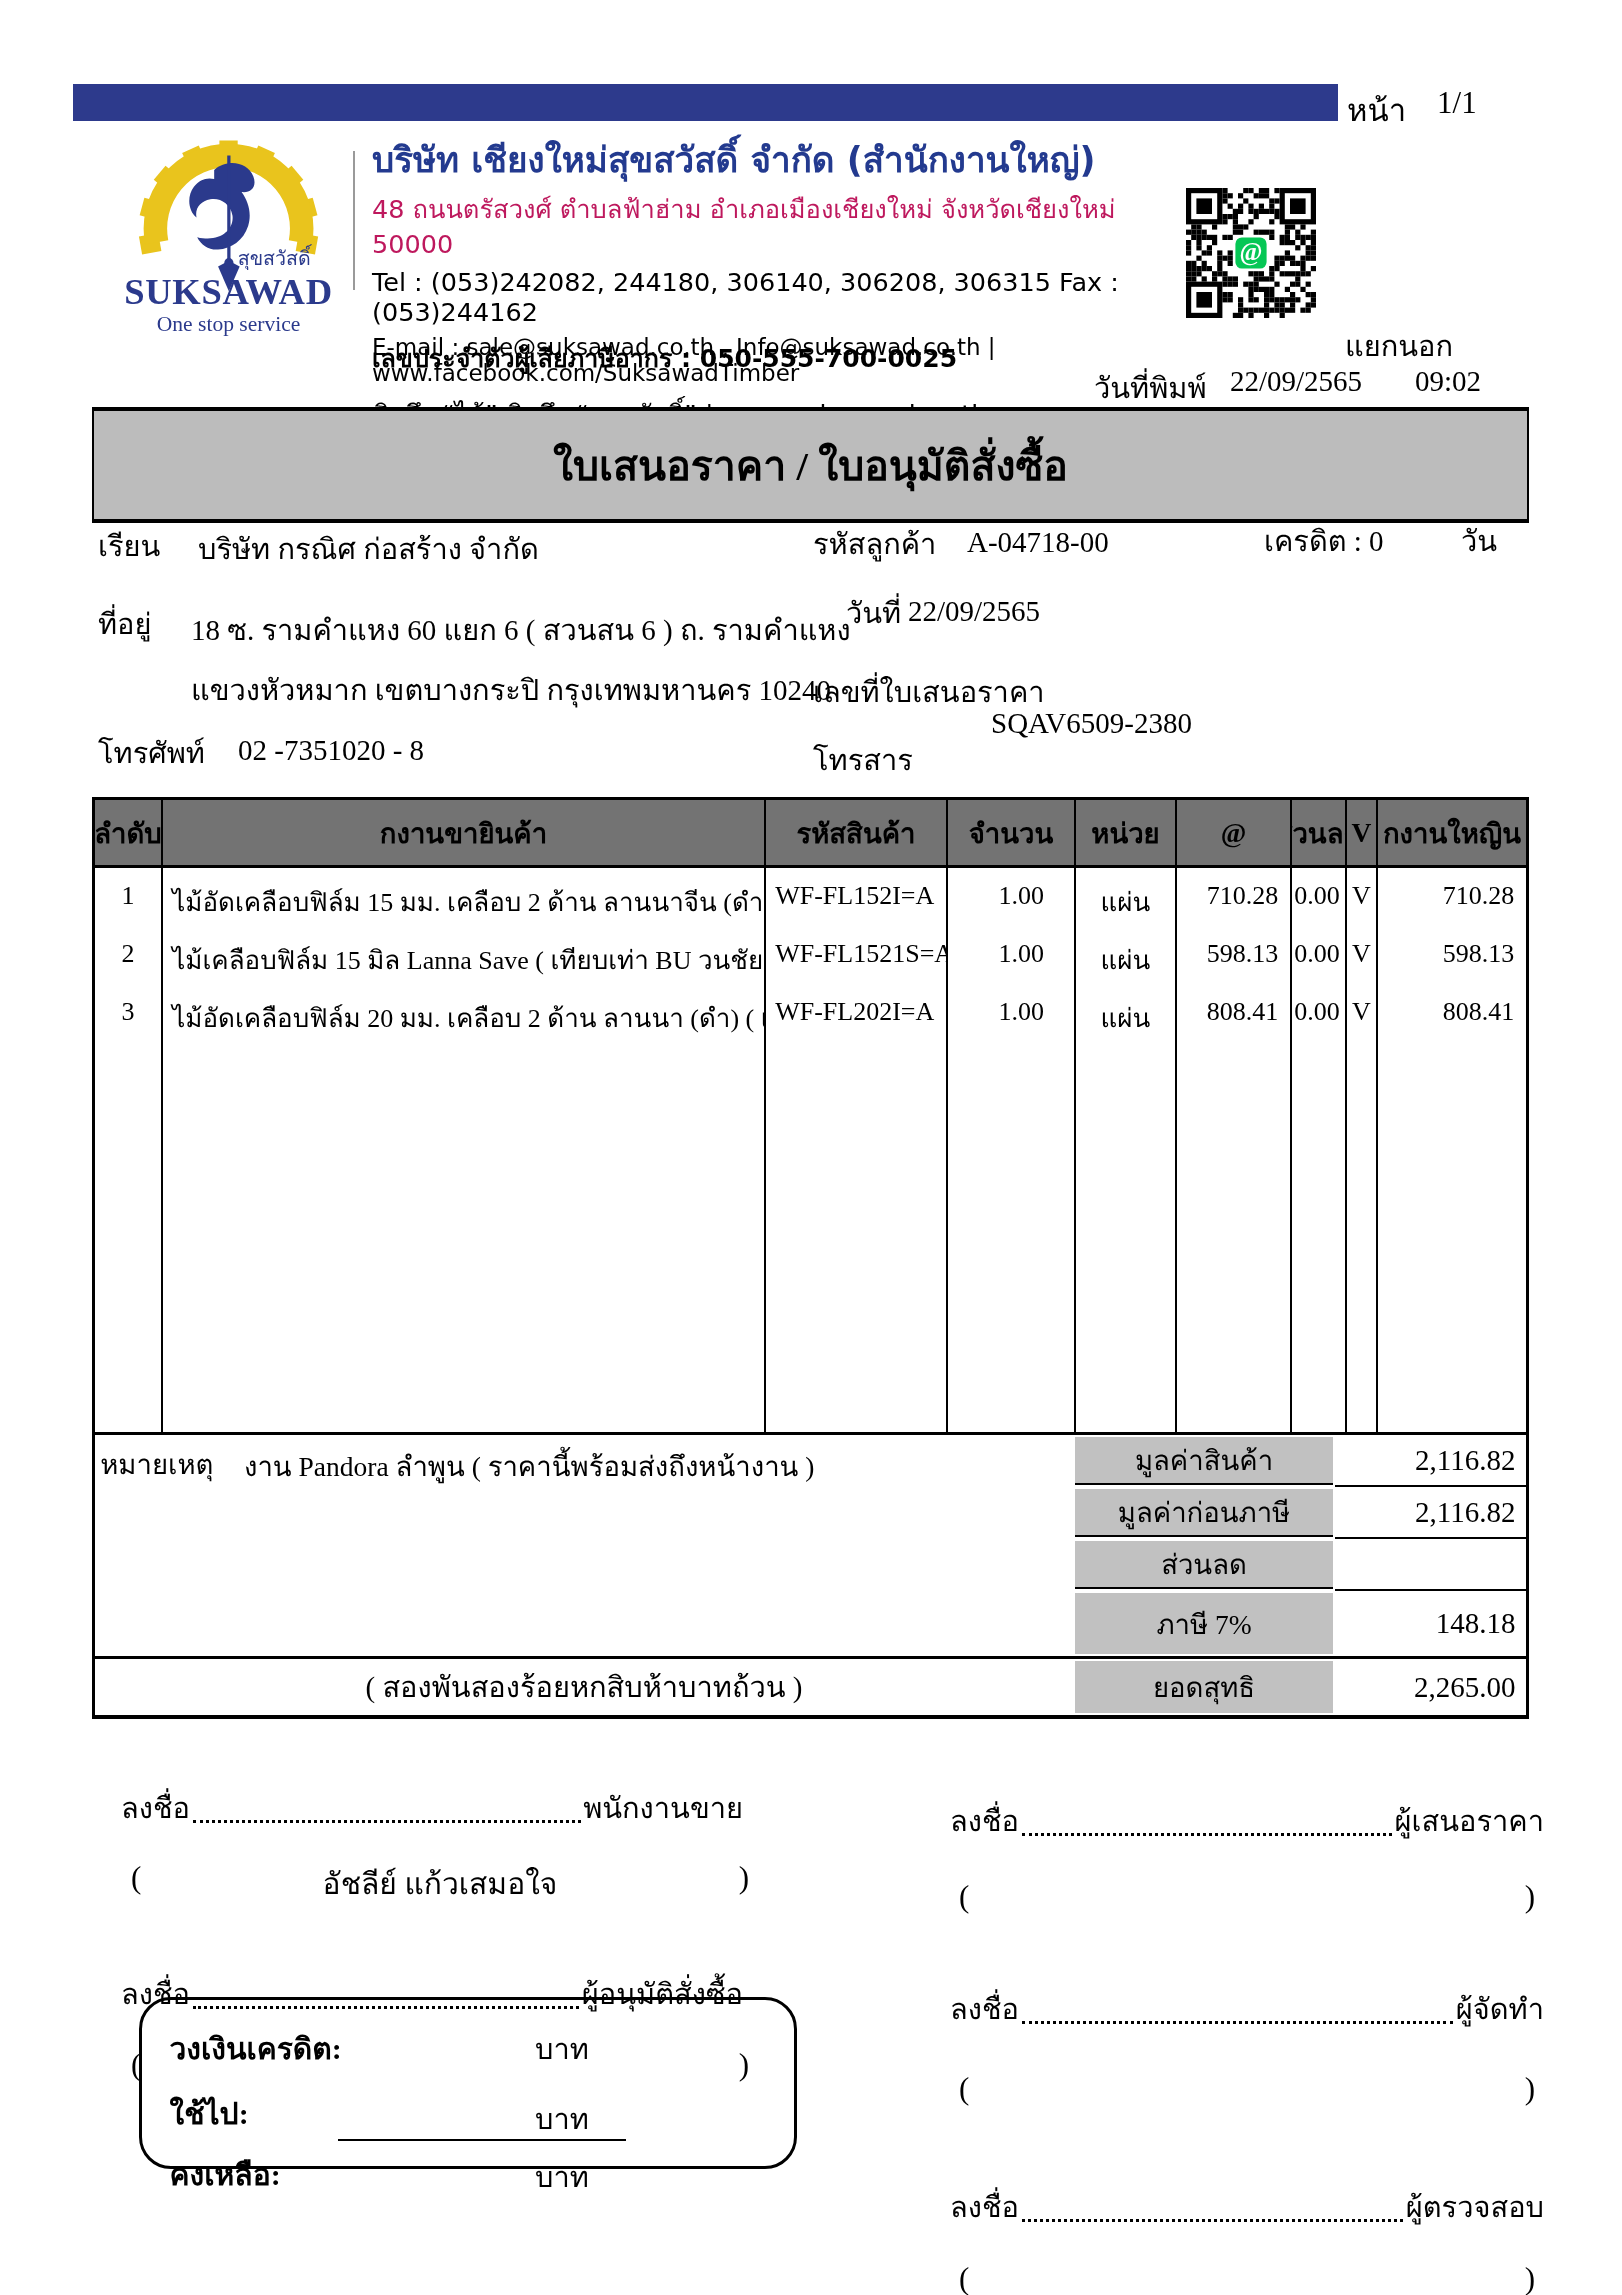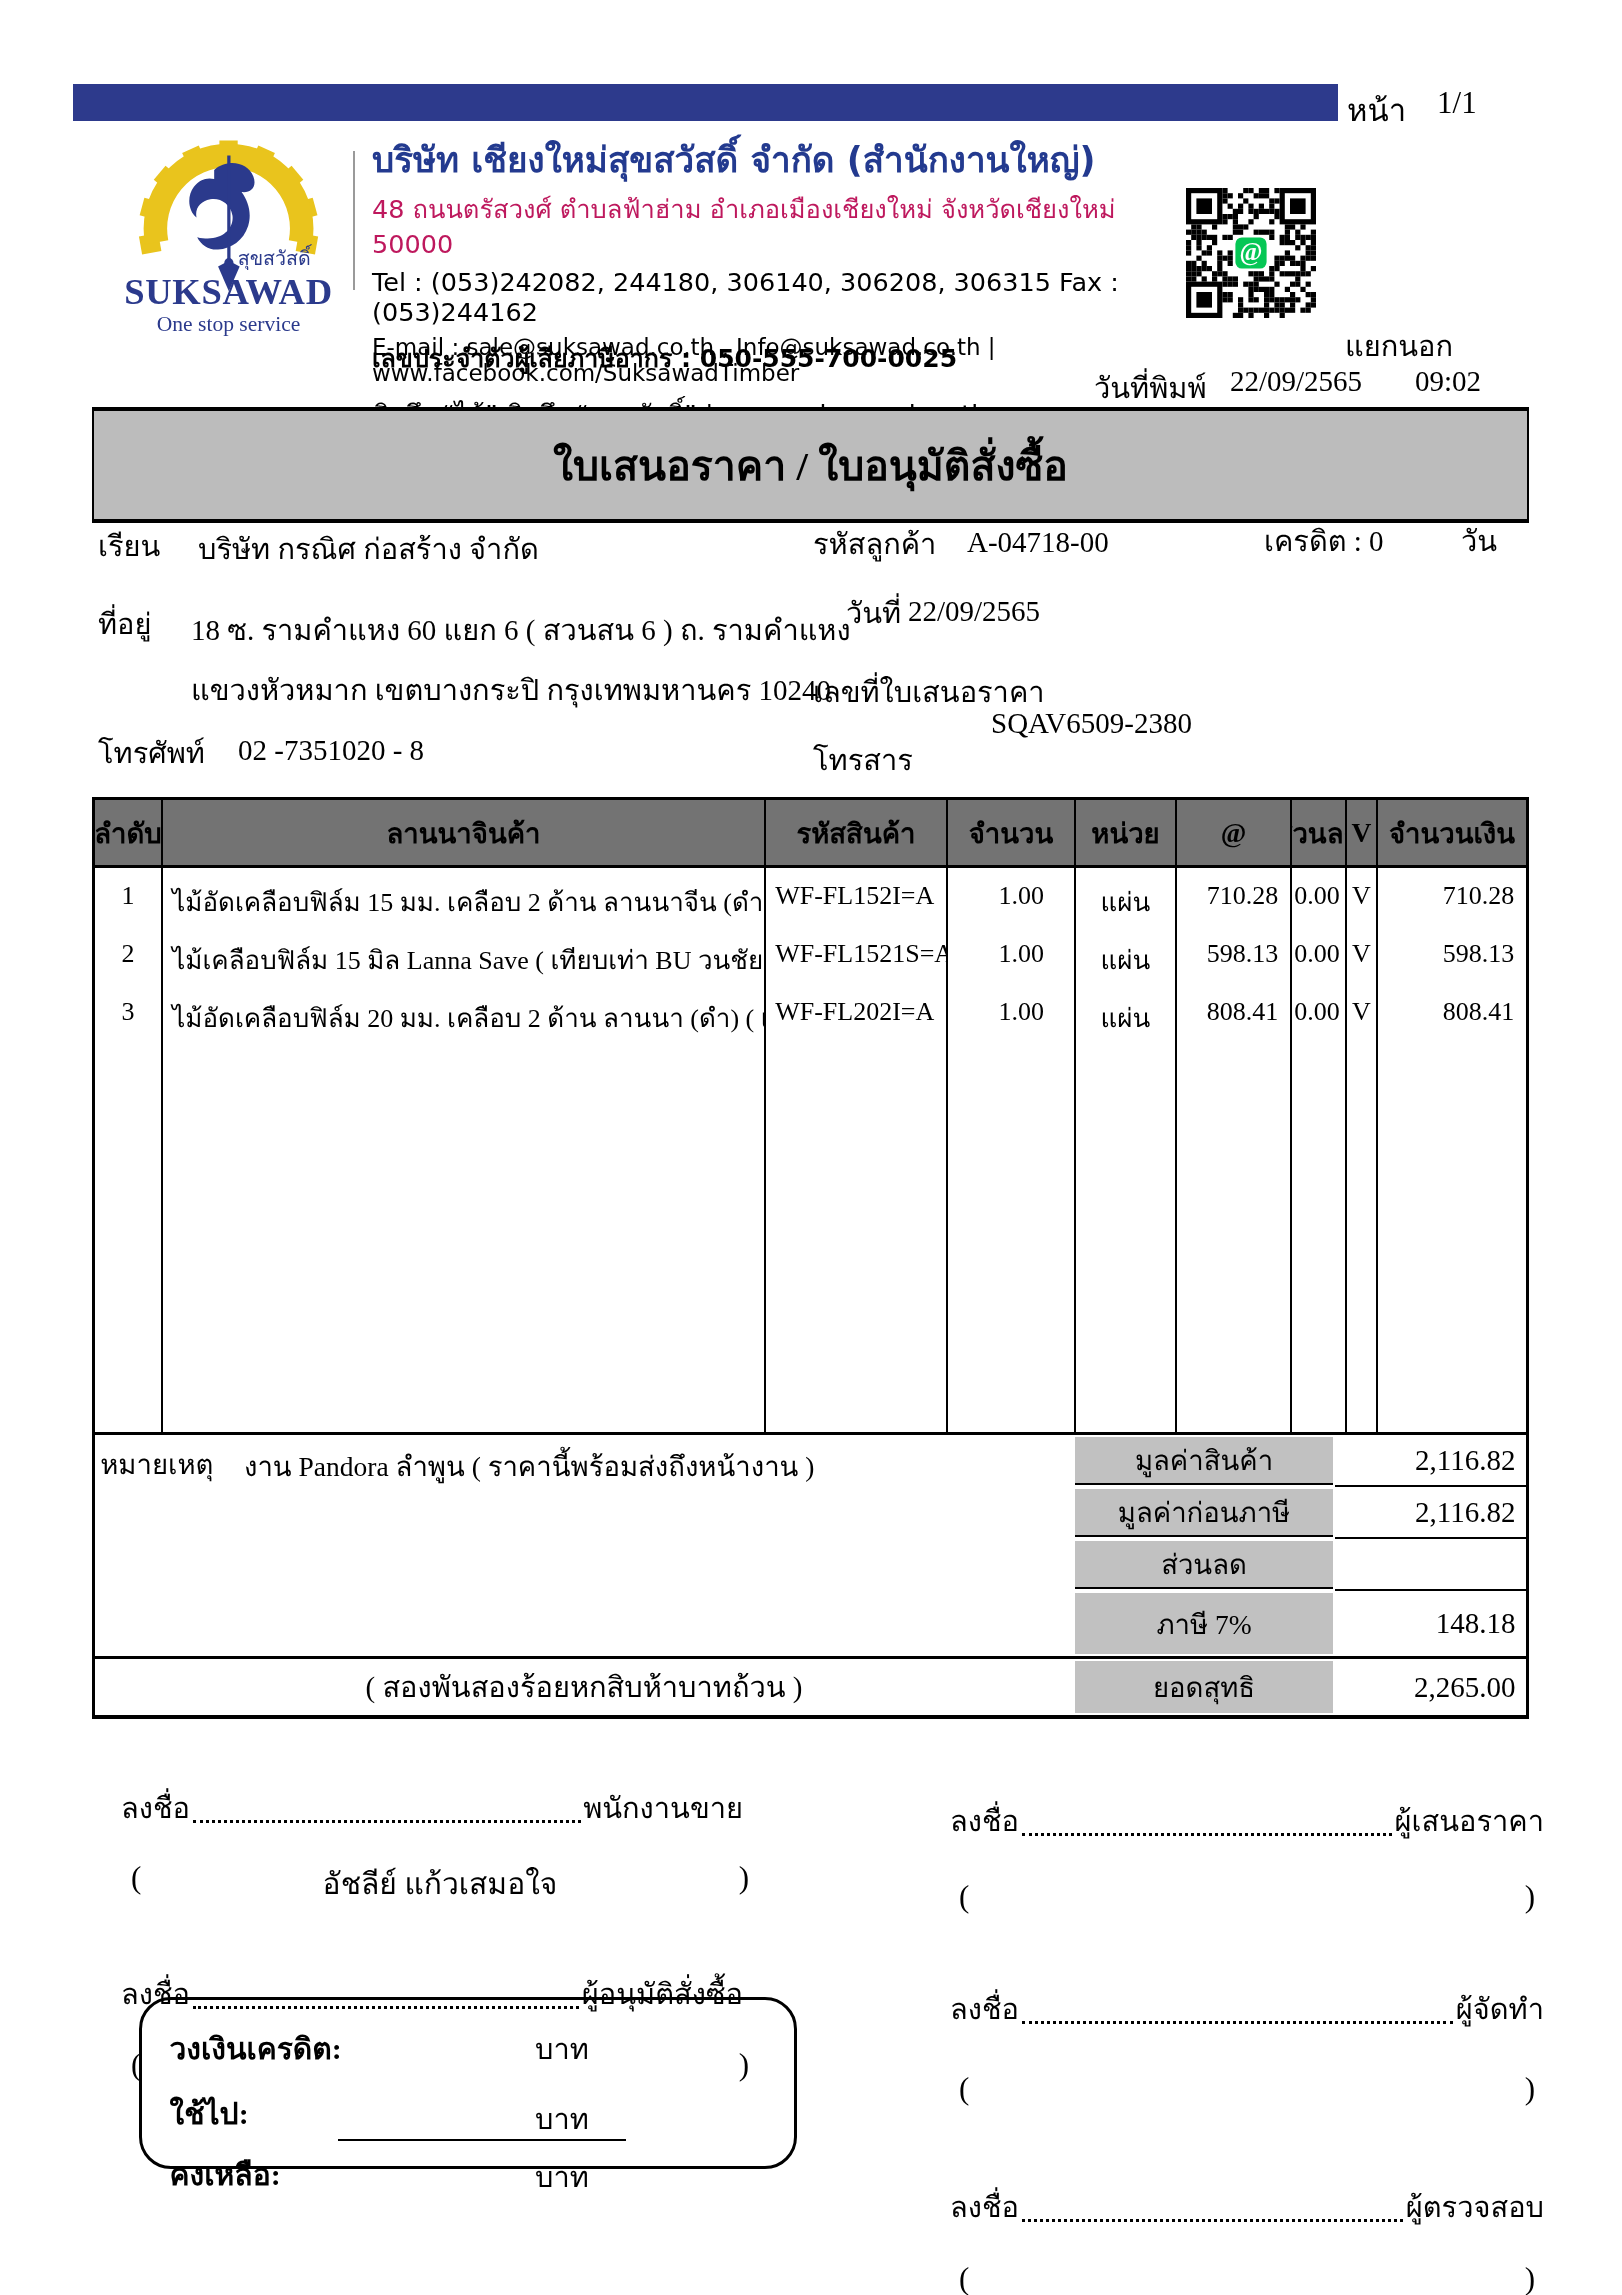--- a/index.html
+++ b/index.html
@@ -384,28 +384,28 @@
   <span class="fld" style="left:813px;top:669px;">เลขที่ใบเสนอราคา</span>
   <span class="fld" style="left:991px;top:675px;margin-top:32px;">SQAV6509-2380</span>
 
   <span class="fld" style="left:98px;top:730px;">โทรศัพท์</span>
   <span class="fld" style="left:238px;top:734px;">02 -7351020 - 8</span>
   <span class="fld" style="left:813px;top:737px;">โทรสาร</span>
 
   <div class="abs itable">
     <div class="irow ihead">
       <div>ลำดับ</div>
-      <div>ลานนาจินค้า</div>
+      <div>กงานขายินค้า</div>
       <div>รหัสสินค้า</div>
       <div>จำนวน</div>
       <div>หน่วย</div>
       <div>@</div>
       <div>ส่วนลด</div>
       <div>V</div>
-      <div>จำนวนเงิน</div>
+      <div>กงานใหญิน</div>
     </div>
 
     <div class="irow ibody">
       <div class="c-center">1</div>
       <div class="pad-l">ไม้อัดเคลือบฟิล์ม 15 มม. เคลือบ 2 ด้าน ลานนาจีน (ดำ) ( เทียบเท่า BA ว</div>
       <div class="pad-l">WF-FL152I=A</div>
       <div class="c-right" style="padding-right:30px;">1.00</div>
       <div class="c-center">แผ่น</div>
       <div class="c-right pad-r">710.28</div>
       <div class="c-right" style="padding-right:5.2px;">0.00</div>

